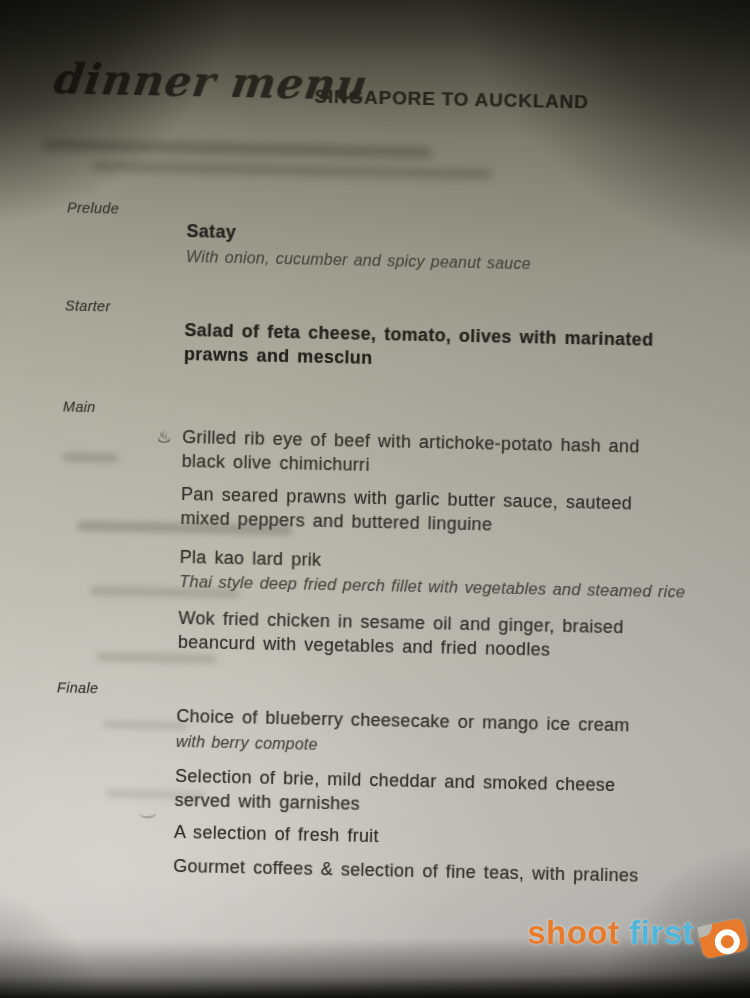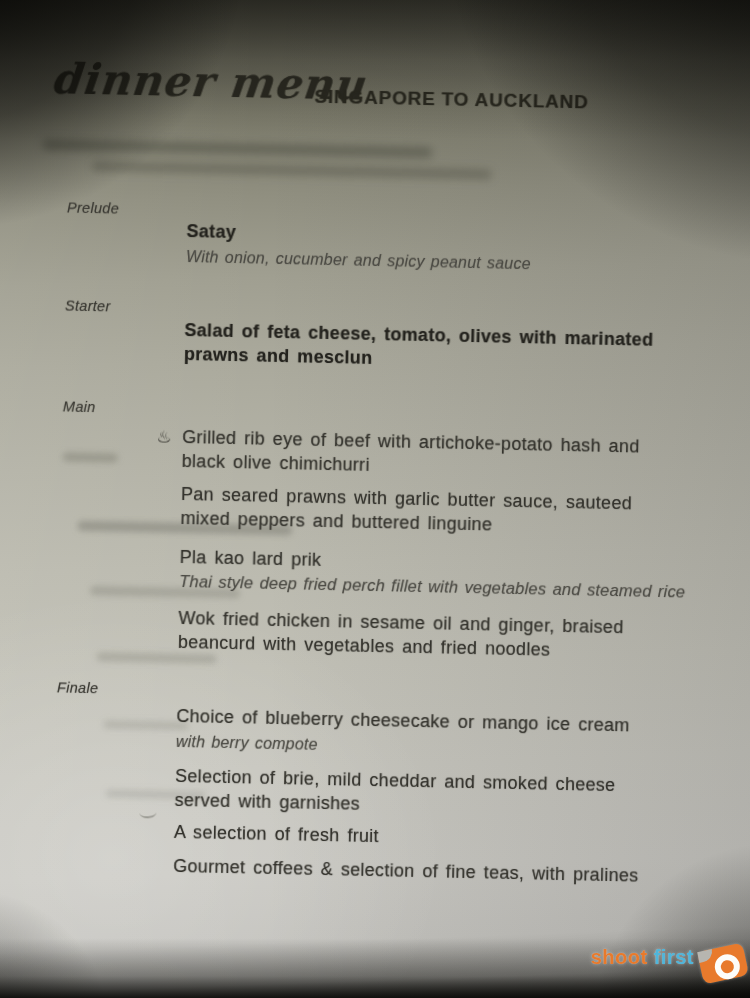--- a/index.html
+++ b/index.html
@@ -66,22 +66,22 @@
     position:absolute;left:-26px;top:2px;font-size:17px;color:#33322c;
     font-family:"DejaVu Sans",sans-serif;
   }
   .smudge{position:absolute;border-radius:5px;pointer-events:none;}
   .tickmark{
     position:absolute;left:146px;top:812px;width:17px;height:9px;
     border-bottom:2px solid rgba(90,90,82,0.45);border-radius:50%;
     transform:rotate(-4deg);
   }
   .watermark{
-    position:absolute;left:518px;top:944px;width:232px;z-index:6;
-    font-weight:bold;font-size:20px;line-height:27px;letter-spacing:0.5px;
+    position:absolute;left:518px;top:919px;width:232px;z-index:6;
+    font-weight:bold;font-size:33px;line-height:27px;letter-spacing:0.5px;
     filter:blur(0.2px);
   }
   .wm-row{text-align:right;padding-right:56px;white-space:nowrap;
     text-shadow:0 0 4px rgba(255,255,255,0.4),0 0 1px rgba(255,255,255,0.45);}
   .wm-orange{color:#e87a2c;}
   .wm-blue{color:#4fb5da;}
   .wm-camera{position:absolute;right:2px;top:-2px;width:50px;height:42px;transform:rotate(-12deg);}
   .cam-body{position:absolute;inset:5px 2px 4px 2px;background:#e87a2c;border-radius:8px;
     box-shadow:0 0 3px rgba(255,255,255,0.35);}
   .cam-notch{position:absolute;left:2px;top:5px;width:15px;height:11px;background:#b7b6b0;

